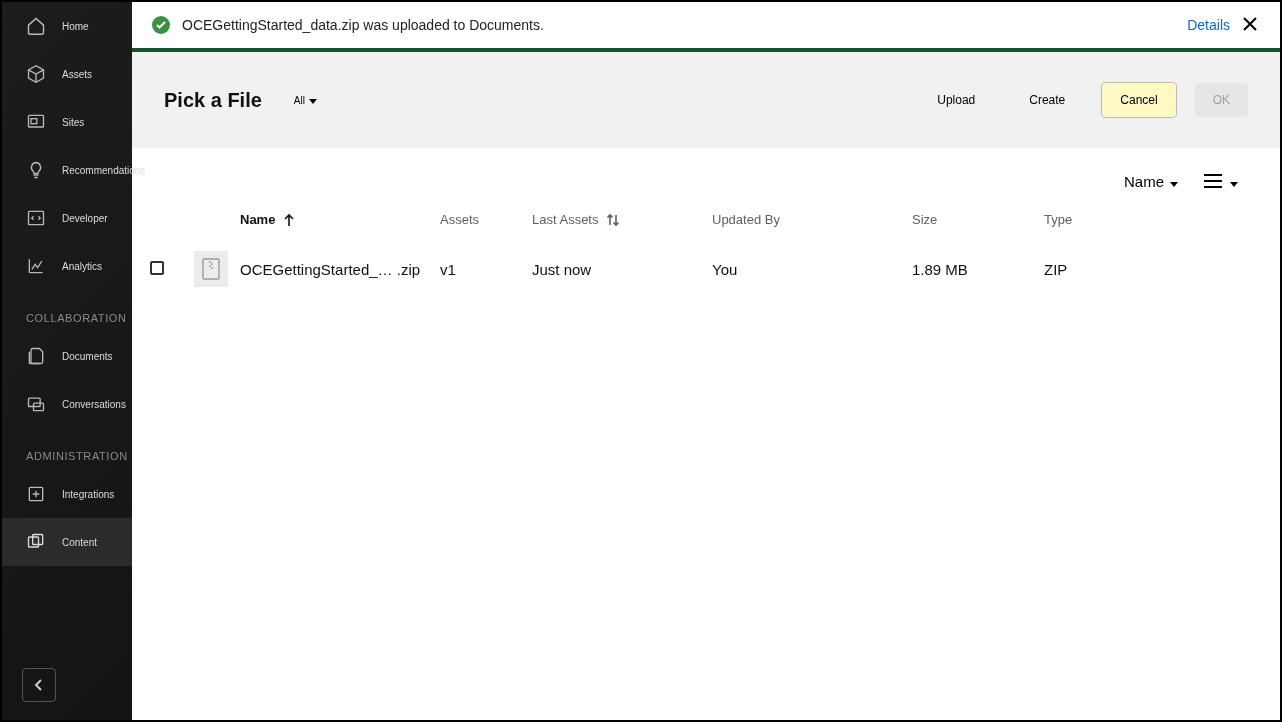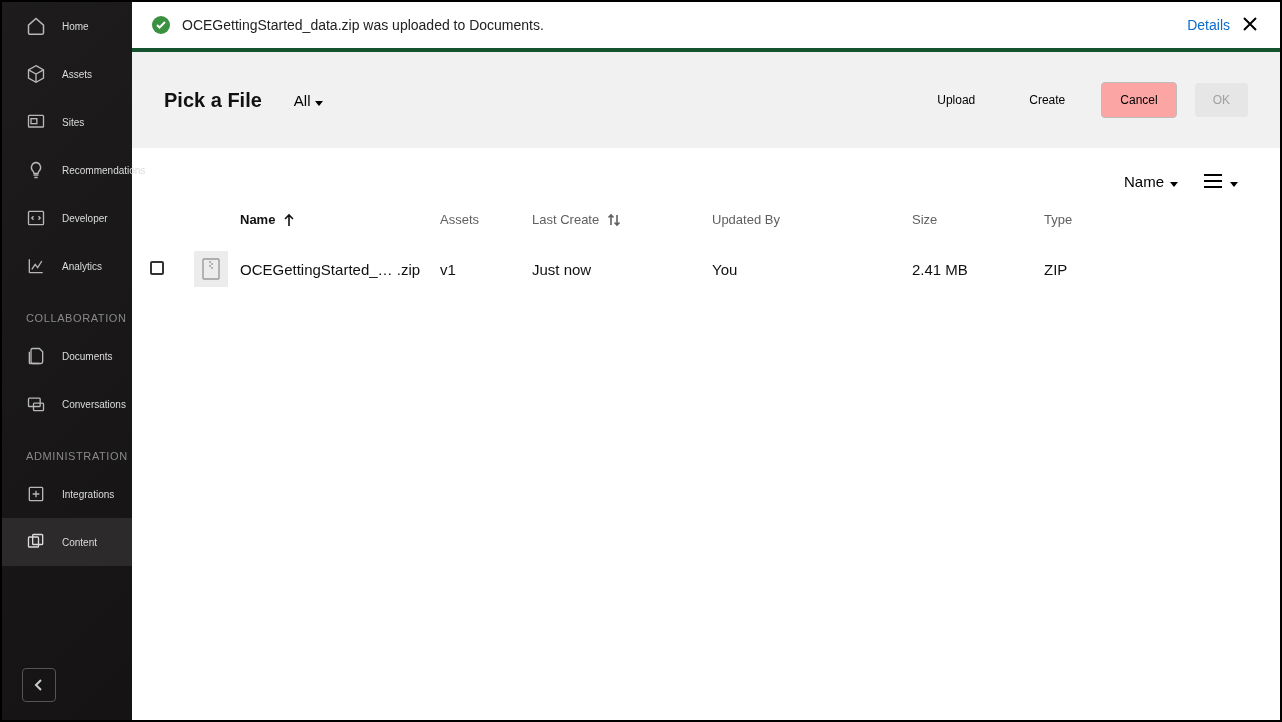--- a/index.html
+++ b/index.html
@@ -94,32 +94,32 @@
 .toolbar {
   display: flex;
   align-items: center;
   background: #f1f1f1;
   padding: 30px 32px;
   gap: 18px;
 }
 .toolbar h1 { font-size: 20px; font-weight: 700; color: #111; }
 .filter-all {
   display: flex; align-items: center; gap: 4px;
-  margin-left: 14px; font-size: 15px; cursor: pointer;
+  margin-left: 14px; font-size: 10px; cursor: pointer;
 }
 .toolbar .spacer { flex: 1; }
 .btn {
   padding: 10px 18px;
   font-size: 12px;
   border: none;
   background: transparent;
   cursor: pointer;
   border-radius: 4px;
 }
-.btn-outline { border: 1px solid #bcbcbc; background: #fca5a5; }
+.btn-outline { border: 1px solid #bcbcbc; background: #fef9c3; }
 .btn-disabled { background: #e6e6e6; color: #a0a0a0; cursor: default; }
 
 
 .controls {
   display: flex;
   justify-content: flex-end;
   padding: 24px 42px 10px 32px;
   align-items: center;
   gap: 24px;
   font-size: 15px;
@@ -322,21 +322,21 @@
       <div></div>
       <div></div>
       <div class="h-name">
         <span>Name</span>
         <svg width="12" height="14" viewBox="0 0 12 14" stroke="#111" stroke-width="1.6" fill="none">
             <path d="M6 13V2M2 6l4-4 4 4"></path>
           </svg>
       </div>
       <div>Assets</div>
       <div class="h-last">
-        <span>Last Create</span>
+        <span>Last Assets</span>
         <svg width="14" height="14" viewBox="0 0 14 14" stroke="#5f5f5f" stroke-width="1.6" fill="none">
             <path d="M4 12V2M1.5 4.5L4 2l2.5 2.5M10 2v10M7.5 9.5L10 12l2.5-2.5"></path>
           </svg>
       </div>
       <div>Updated By</div>
       <div>Size</div>
       <div>Type</div>
     </div>
 
     <div class="table-row">
@@ -349,18 +349,18 @@
             </svg>
         </span>
       </div>
       <div>
         <span>OCEGettingStarted_…</span>
         <span>.zip</span>
       </div>
       <div>v1</div>
       <div>Just now</div>
       <div>You</div>
-      <div>2.41 MB</div>
+      <div>1.89 MB</div>
       <div>ZIP</div>
     </div>
 
   </main>
 </div>
 
 </body></html>

